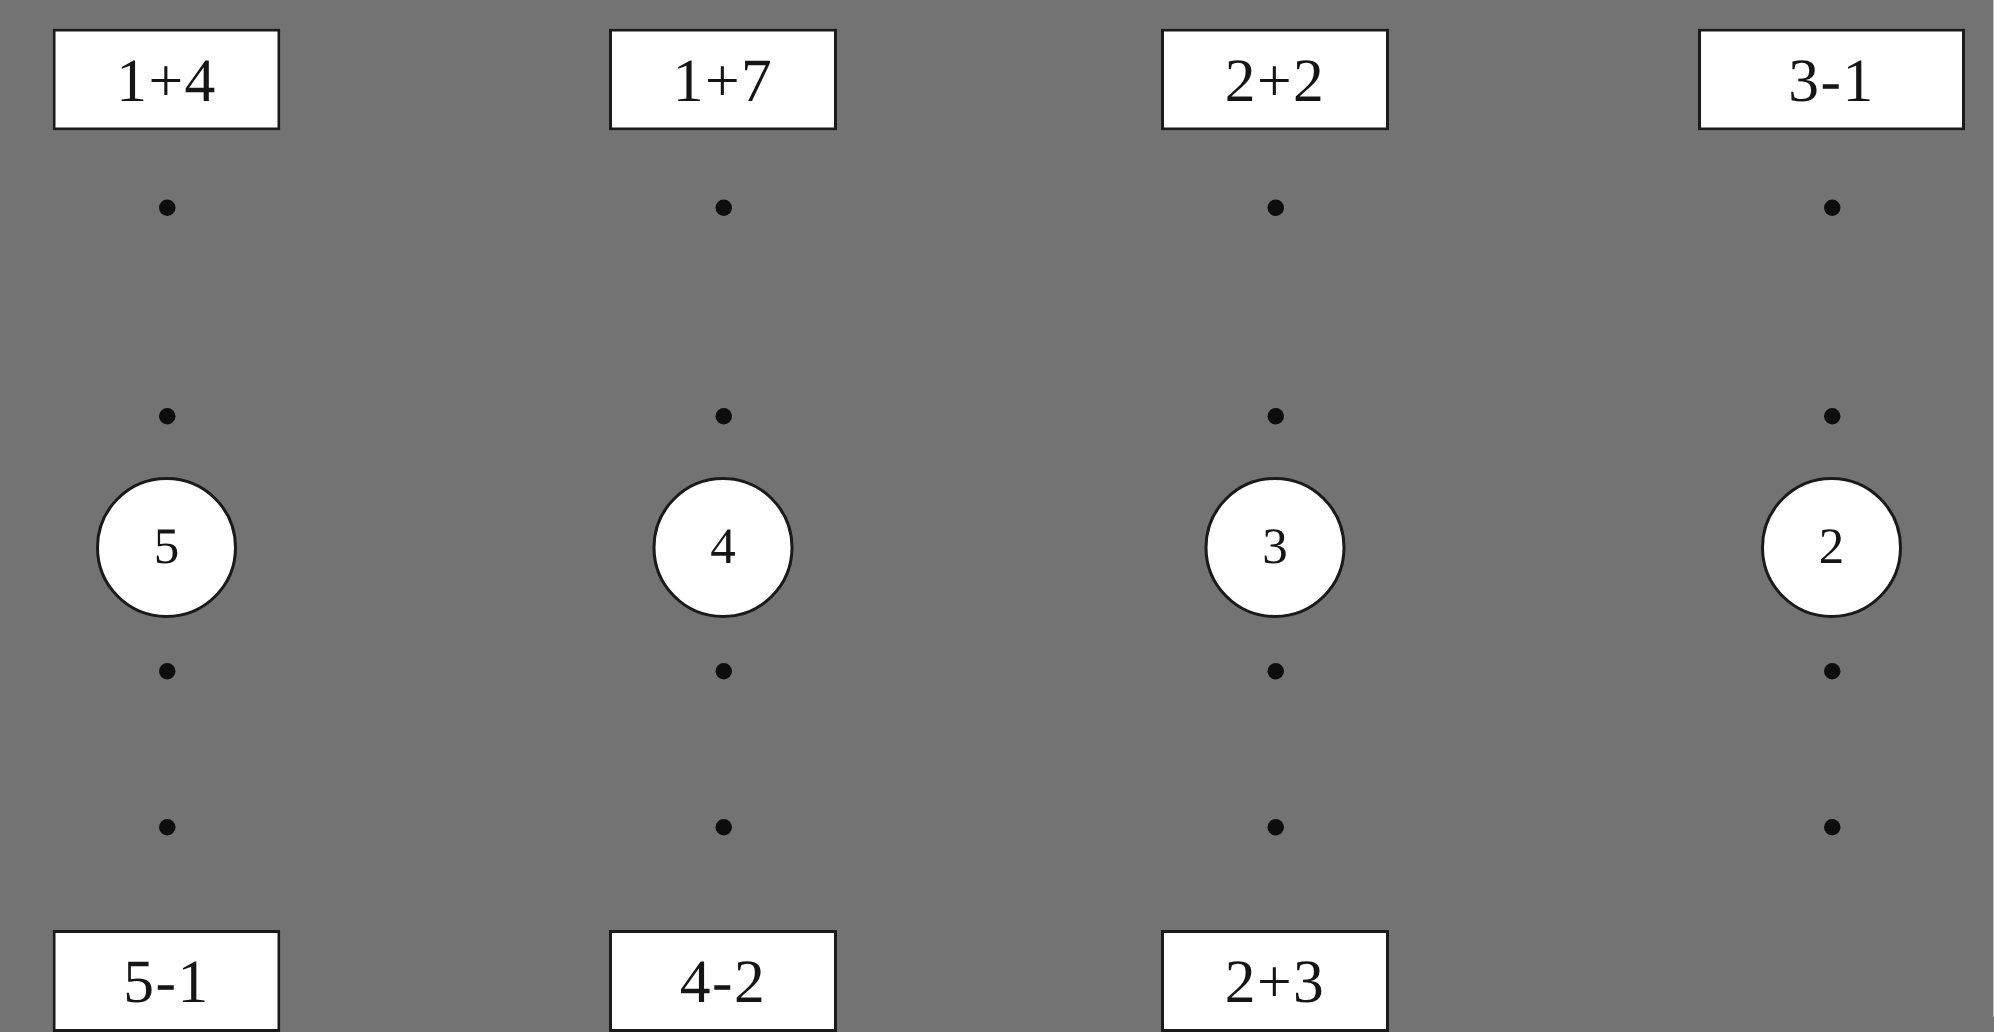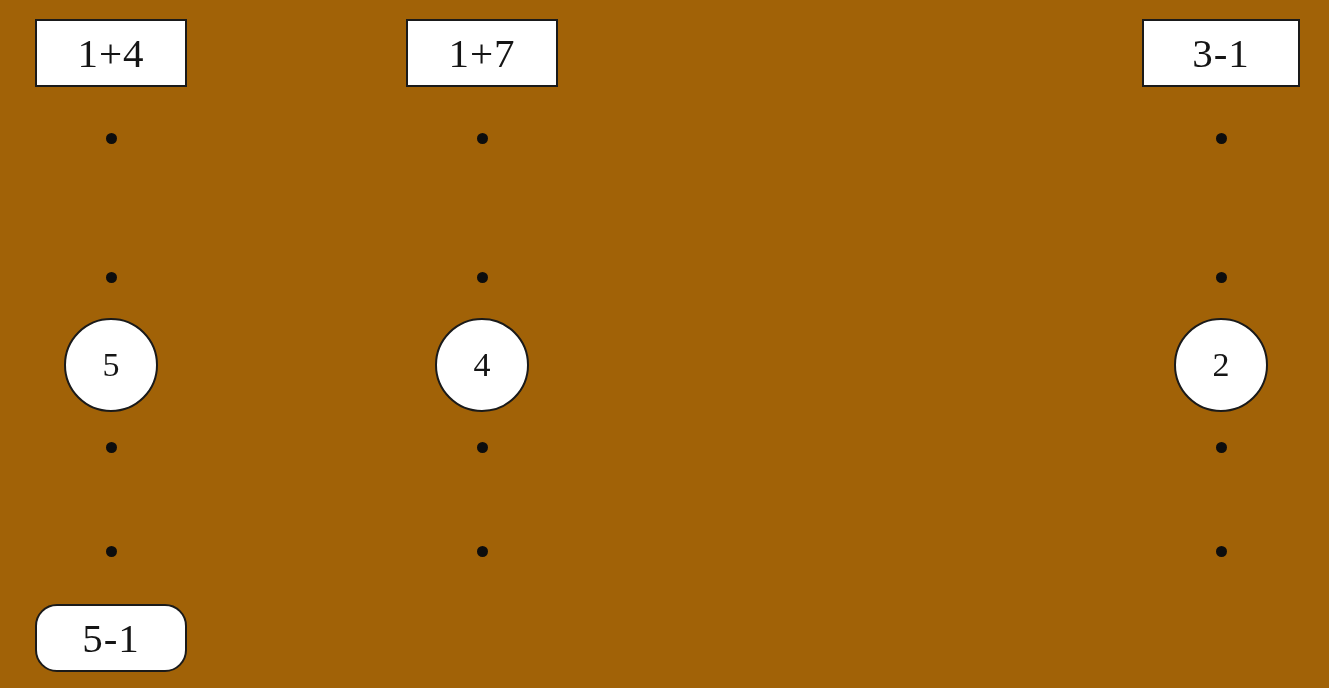--- a/index.html
+++ b/index.html
@@ -9,21 +9,21 @@
     background: #ffffff;
   }
   body {
     font-family: "Liberation Serif", "DejaVu Serif", serif;
     color: #151515;
   }
   #sheet {
     position: relative;
     width: 1329px;
     height: 688px;
-    background: #a16207;
+    background: #737373;
     overflow: hidden;
   }
   .column {
     position: absolute;
     top: 0;
     height: 688px;
     width: 300px;
   }
   
   .expr-box {
@@ -37,28 +37,27 @@
     background: #ffffff;
     display: flex;
     align-items: center;
     justify-content: center;
     font-size: 41px;
     line-height: 1;
     letter-spacing: 1px;
     white-space: nowrap;
   }
   .expr-box.wide {
-    width: 158px;
+    width: 178px;
   }
   .expr-top {
     top: 19px;
   }
   .expr-bottom {
-    top: 604px;
-    border-radius: 22px;
+    top: 620px;
   }
   
   .dot {
     position: absolute;
     left: 50%;
     width: 11px;
     height: 11px;
     margin-left: -5.5px;
     border-radius: 50%;
     background: #0d0d0d;
@@ -111,22 +110,40 @@
     <div class="expr-box expr-top">
       <span>1+7</span>
     </div>
     <div class="dot dot-1"></div>
     <div class="dot dot-2"></div>
     <div class="answer-circle">
       <span>4</span>
     </div>
     <div class="dot dot-3"></div>
     <div class="dot dot-4"></div>
+    <div class="expr-box expr-bottom">
+      <span>4-2</span>
+    </div>
   </div>
 
+  <div class="column" style="left:700px;">
+    <div class="expr-box expr-top">
+      <span>2+2</span>
+    </div>
+    <div class="dot dot-1"></div>
+    <div class="dot dot-2"></div>
+    <div class="answer-circle">
+      <span>3</span>
+    </div>
+    <div class="dot dot-3"></div>
+    <div class="dot dot-4"></div>
+    <div class="expr-box expr-bottom">
+      <span>2+3</span>
+    </div>
+  </div>
 
   <div class="column" style="left:1071px;">
     <div class="expr-box expr-top wide">
       <span>3-1</span>
     </div>
     <div class="dot dot-1"></div>
     <div class="dot dot-2"></div>
     <div class="answer-circle">
       <span>2</span>
     </div>

